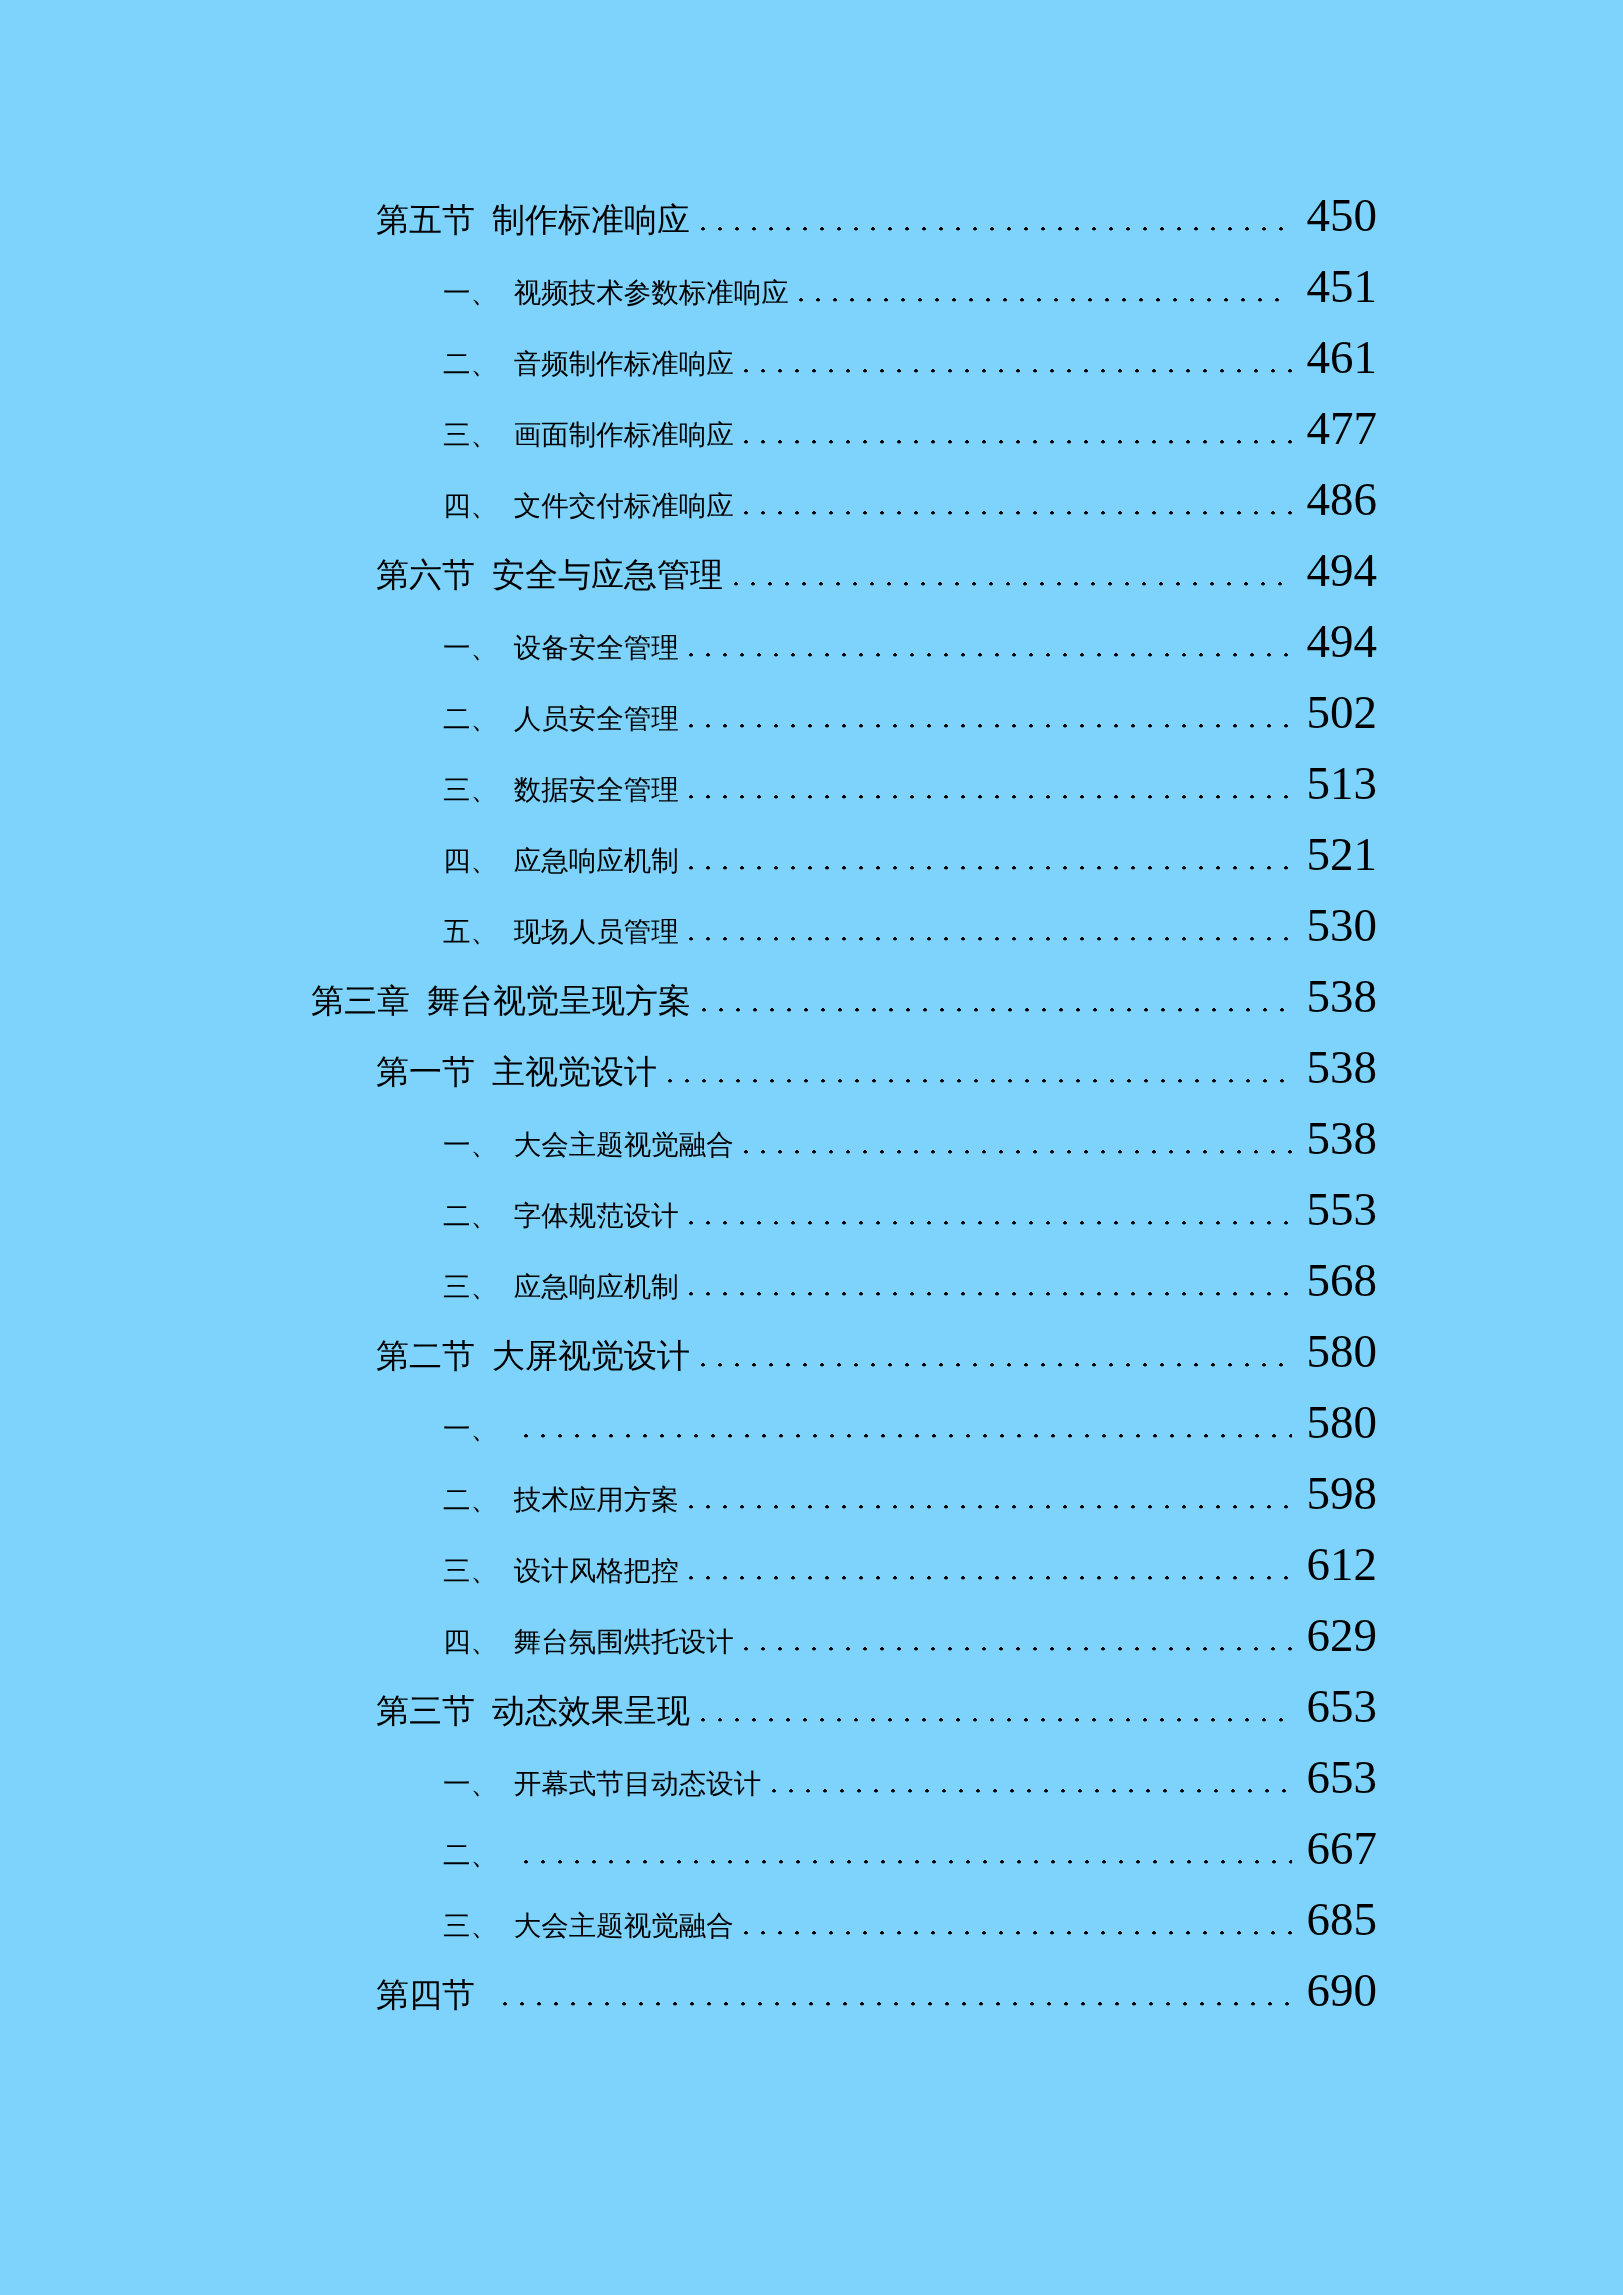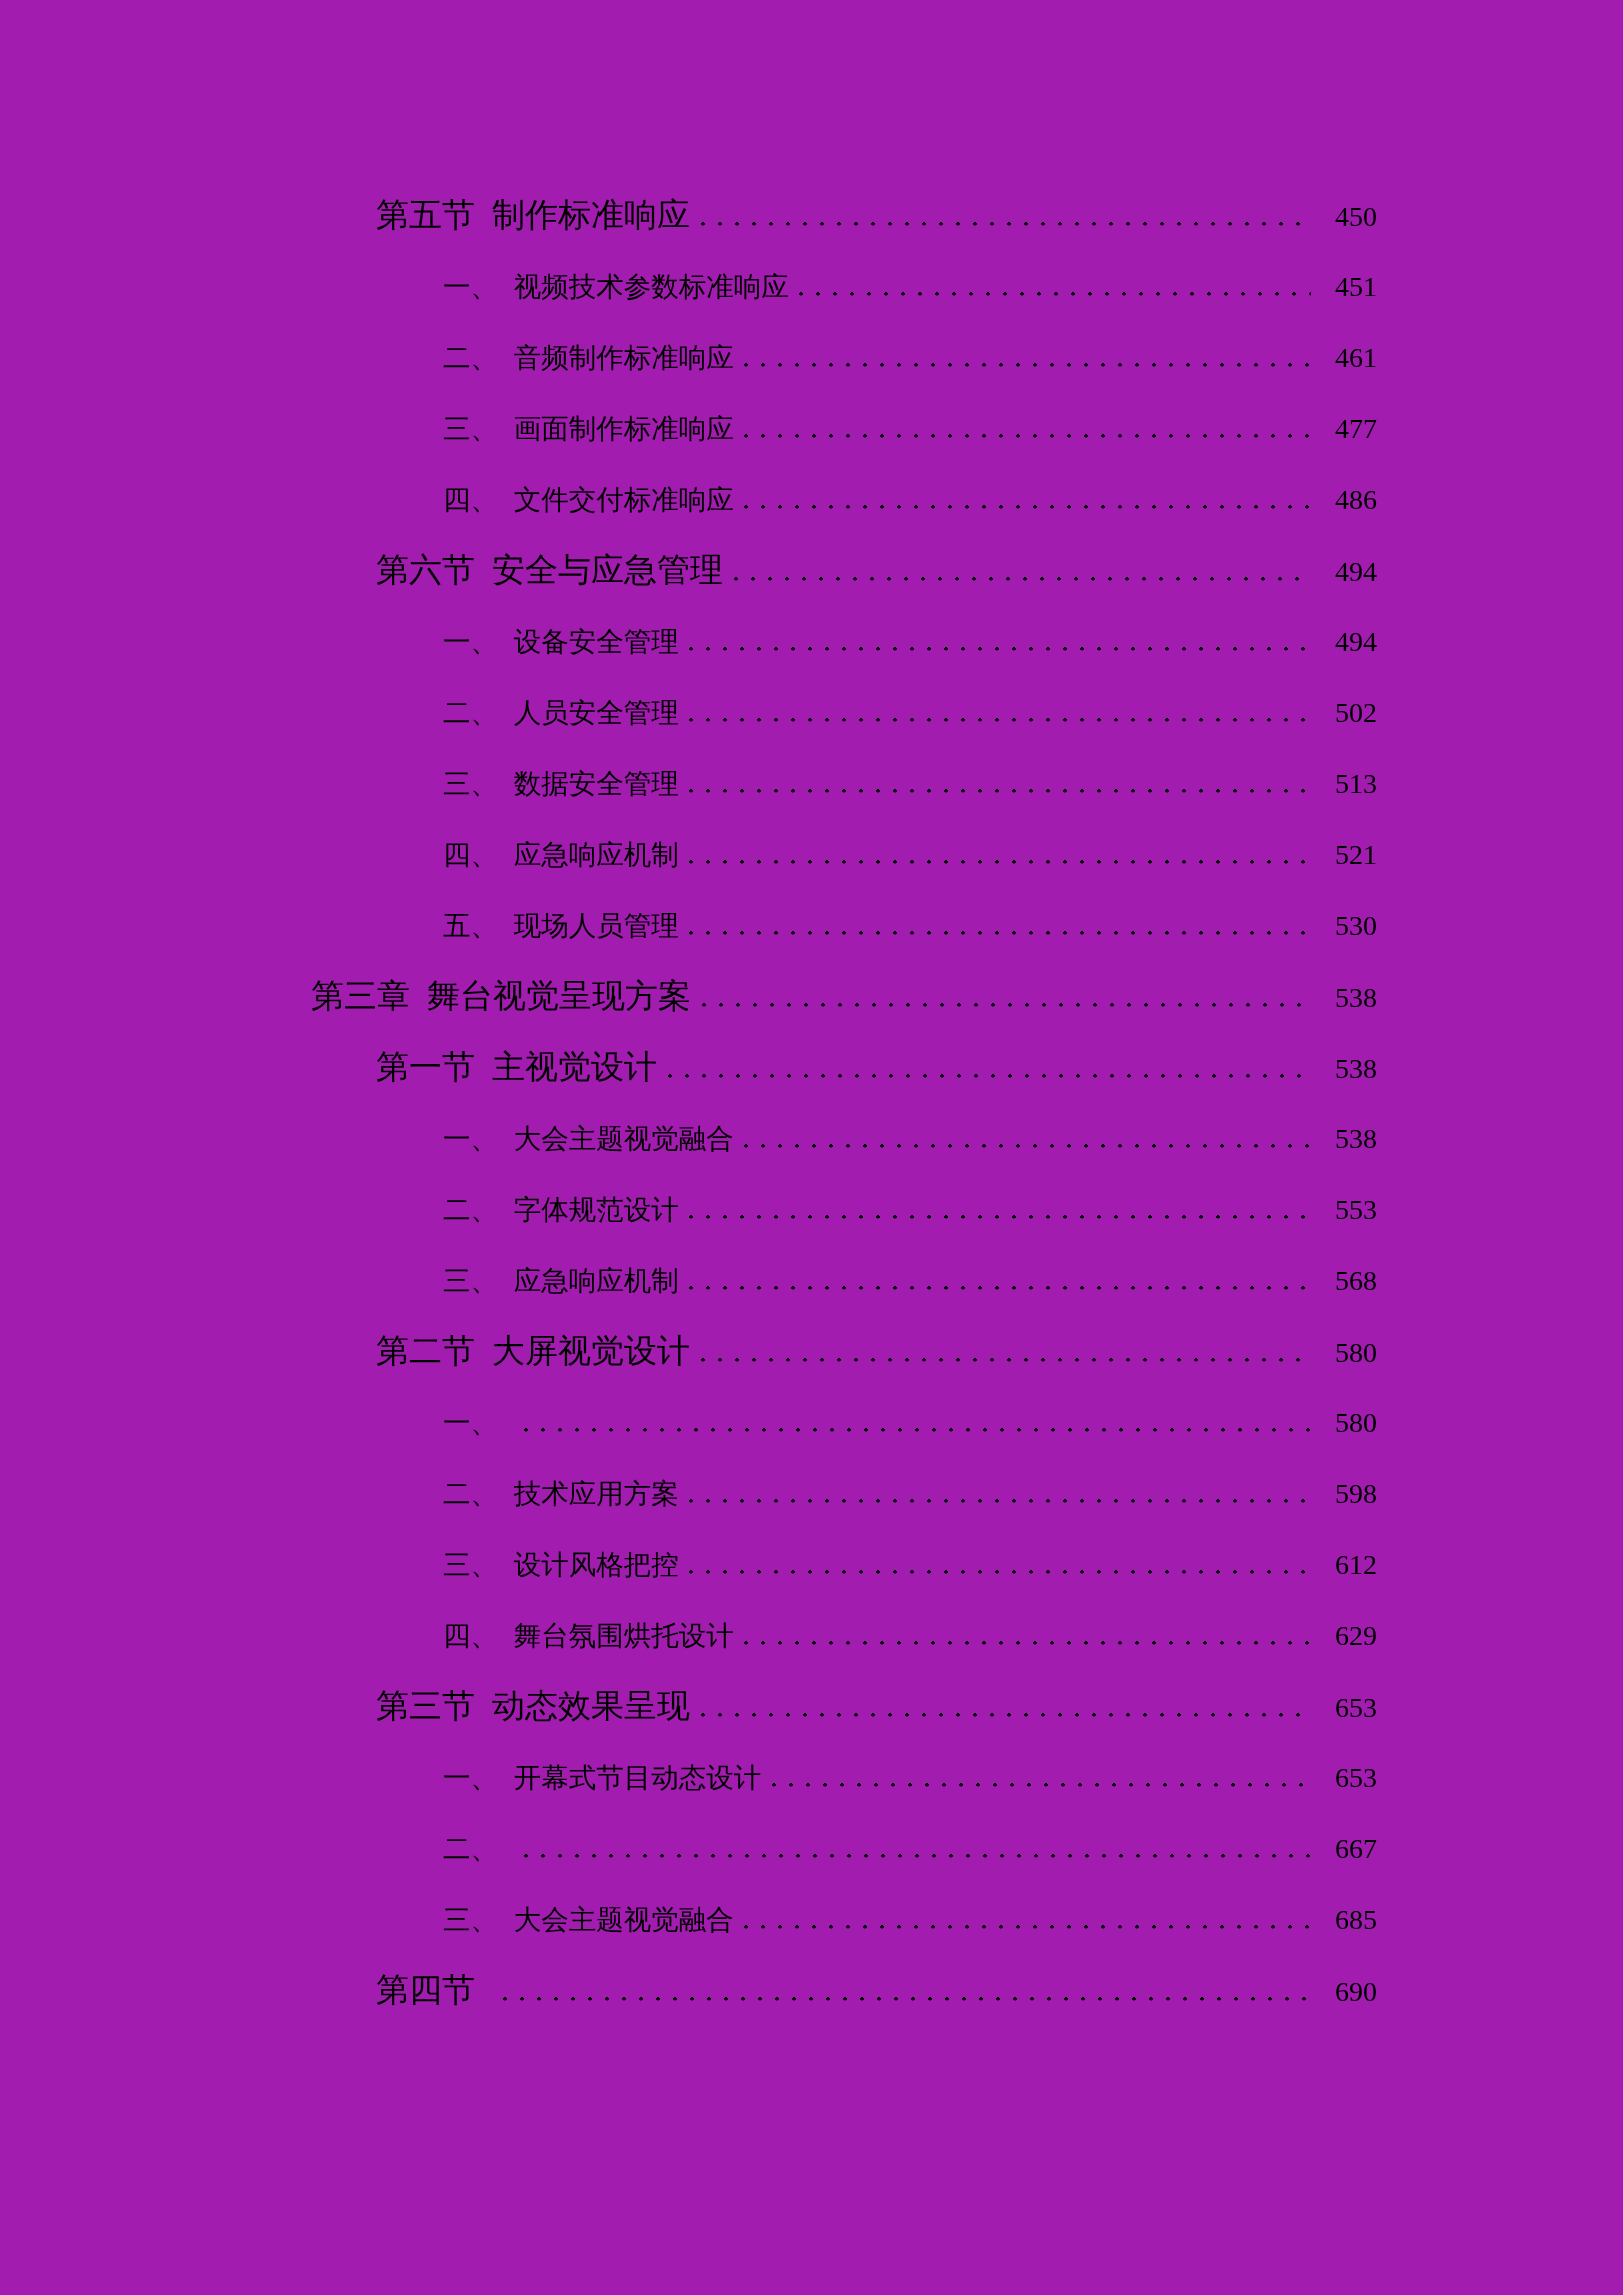--- a/index.html
+++ b/index.html
@@ -9,21 +9,21 @@
   body {
     width: 1623px;
     height: 2295px;
     background: #ffffff;
     overflow: hidden;
   }
   .doc-page {
     position: relative;
     width: 1623px;
     height: 2295px;
-    background: #a21caf;
+    background: #7dd3fc;
     color: #000000;
     font-family: "Liberation Serif", "DejaVu Serif", serif;
   }
   .toc-list {
     padding-top: 180px;
   }
   .toc-row {
     display: flex;
     flex-wrap: nowrap;
     align-items: baseline;
@@ -47,21 +47,21 @@
     flex: 1 1 auto;
     align-self: baseline;
     height: 5.2px;
     margin: 0 14.4px 0 10.5px;
     background-image: radial-gradient(circle at 2px 2.9px, #000000 1.6px, rgba(0,0,0,0) 2px);
     background-size: 17px 5.2px;
     background-repeat: repeat-x;
     background-position: left bottom;
   }
   .toc-pagenum {
-    font-size: 28px;
+    font-size: 47px;
     min-width: 52px;
     text-align: right;
   }
 </style>
 </head>
 <body>
 
 <div class="doc-page">
   <div class="toc-list" id="toc-list">
   <div class="toc-row lv-section">

